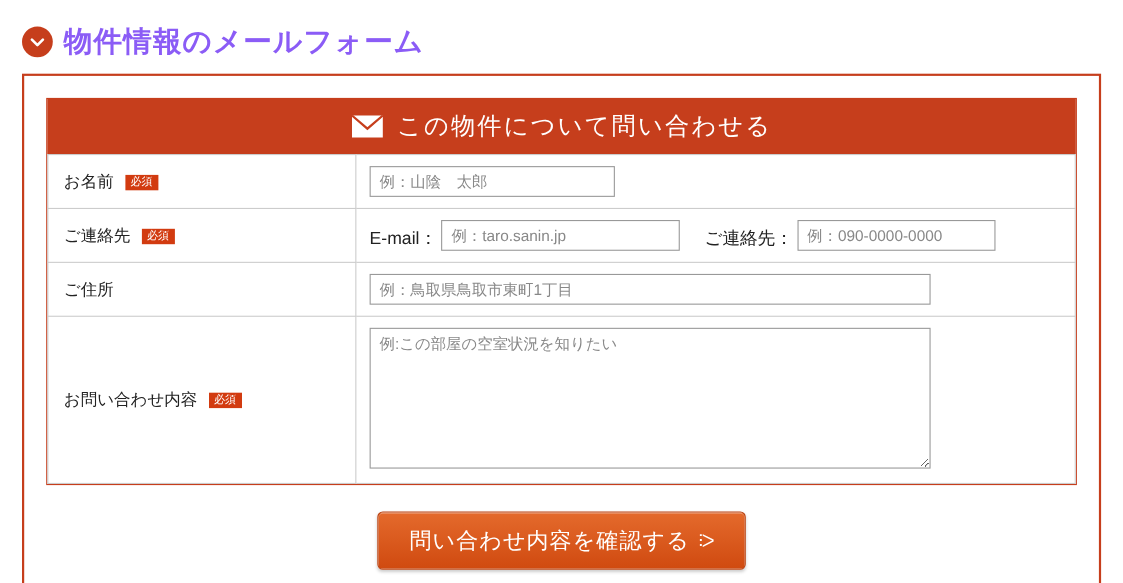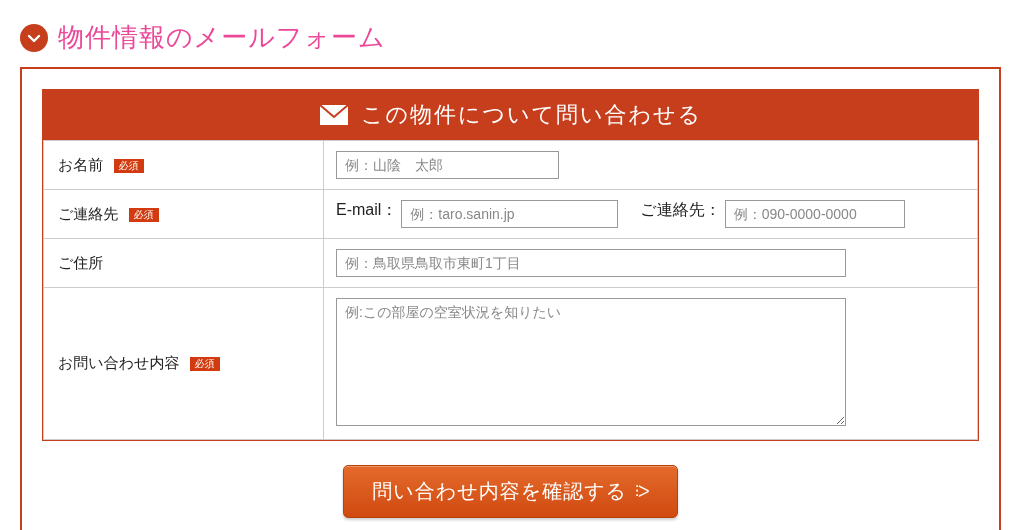--- a/index.html
+++ b/index.html
@@ -21,22 +21,22 @@
       border-radius: 50%;
       background: #c63e1c;
       display: flex;
       align-items: center;
       justify-content: center;
       flex-shrink: 0;
     }
     .page-title .circ svg { width: 16px; height: 16px; }
     .page-title h2 {
       font-size: 26px;
-      font-weight: normal;
-      color: #ec4899;
+      font-weight: bold;
+      color: #8b5cf6;
       letter-spacing: 1px;
     }
     .outer {
       border: 2px solid #c63e1c;
       padding: 20px;
     }
     .form-card {
       border: 1px solid #c63e1c;
     }
     .form-head {
@@ -93,21 +93,21 @@
       background: #fff;
     }
     input[type=text]::placeholder,
     textarea::placeholder { color: #888; }
     .in-name  { width: 223px; }
     .lbl-inline { font-size: 16px; color: #222; margin-right: 4px; }
     .in-email { width: 217px; margin-right: 22px; }
     .in-tel   { width: 180px; }
     .in-addr  { width: 510px; }
     .in-body  { width: 510px; height: 128px; resize: both; }
-    .row-flex { display: flex; align-items: flex-start; flex-wrap: wrap; }
+    .row-flex { display: flex; align-items: flex-end; flex-wrap: wrap; }
     .submit-wrap {
       text-align: center;
       margin-top: 24px;
     }
     .btn-submit {
       display: inline-flex;
       align-items: center;
       justify-content: flex-end;
       gap: 6px;
       background: linear-gradient(#e46a2c, #d04a10);

